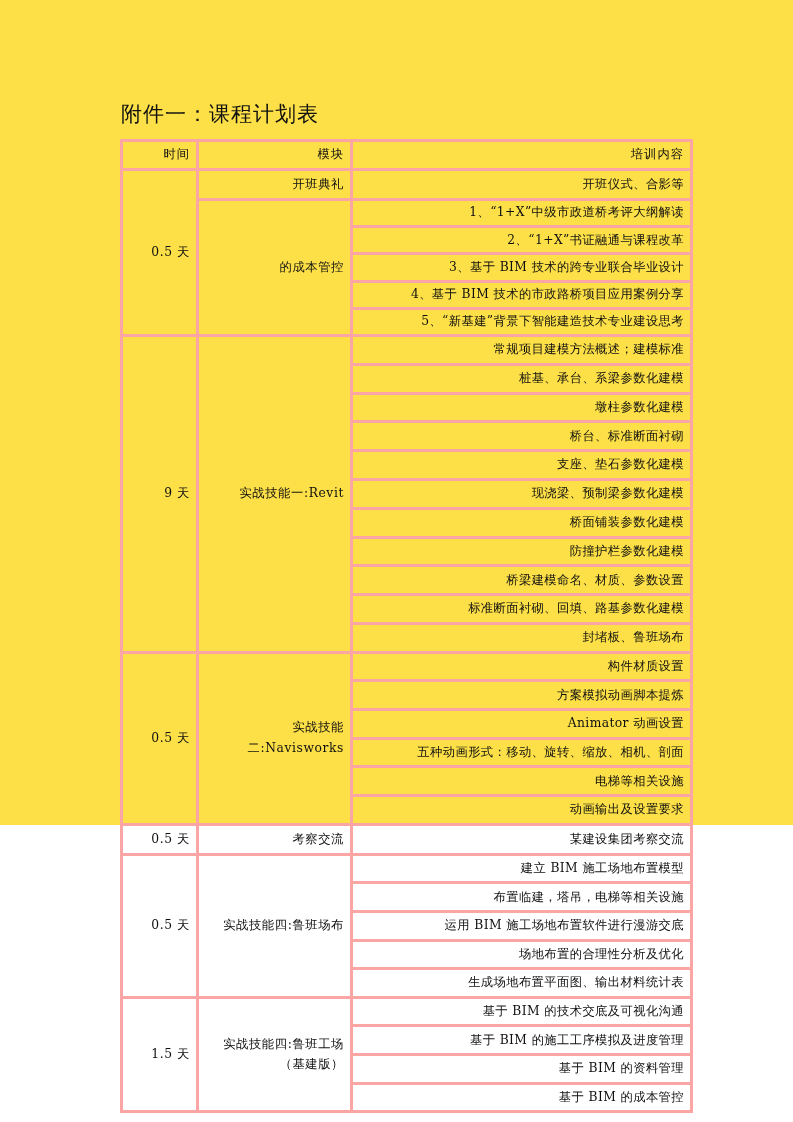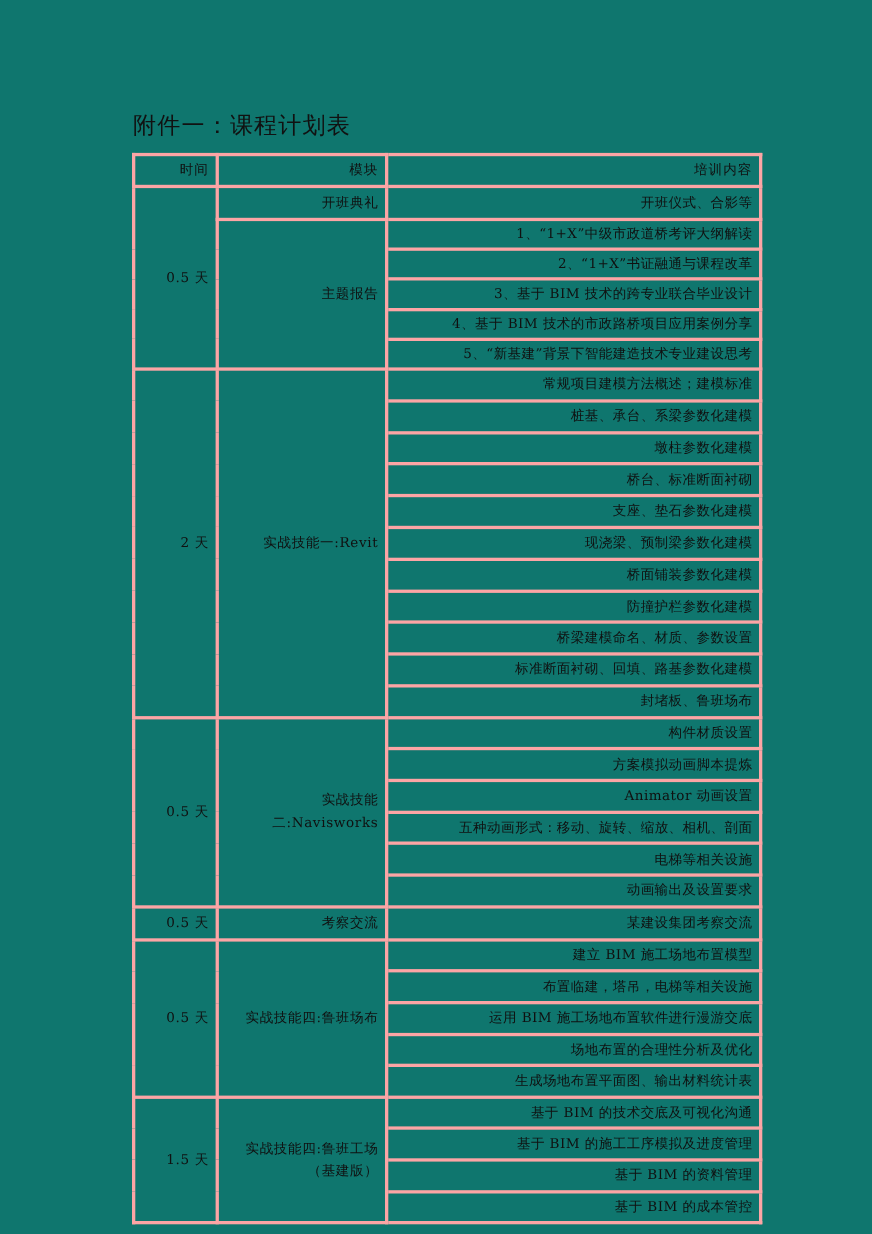--- a/index.html
+++ b/index.html
@@ -13,22 +13,22 @@
     position: relative;
     font-family: "DejaVu Serif", "Liberation Serif", serif;
     color: #000000;
     overflow: hidden;
   }
 
   .page {
     position: absolute;
     left: 0; top: 0;
     width: 793px;
-    height: 1122px;
-    background: #0f766e;
+    height: 825px;
+    background: #fde047;
     text-decoration: underline;
   }
 
   .doc-title {
     position: absolute;
     left: 121px;
     top: 99px;
     font-size: 21px;
     line-height: 30px;
     letter-spacing: 1px;
@@ -113,38 +113,38 @@
         <td>培训内容</td>
       </tr>
 
       <tr class="r-cer">
         <td class="span-cell" rowspan="6">0.5 天</td>
         <td class="span-cell">开班典礼</td>
         <td class="center content-cell">开班仪式、合影等</td>
       </tr>
 
       <tr class="r-topic">
-        <td class="span-cell" rowspan="5">主题报告</td>
+        <td class="span-cell" rowspan="5">的成本管控</td>
         <td class="left content-cell">1、“1+X”中级市政道桥考评大纲解读</td>
       </tr>
       <tr class="r-topic">
         <td class="left content-cell">2、“1+X”书证融通与课程改革</td>
       </tr>
       <tr class="r-topic">
         <td class="left content-cell">3、基于 BIM 技术的跨专业联合毕业设计</td>
       </tr>
       <tr class="r-topic">
         <td class="left content-cell">4、基于 BIM 技术的市政路桥项目应用案例分享</td>
       </tr>
       <tr class="r-topic">
         <td class="left content-cell">5、“新基建”背景下智能建造技术专业建设思考</td>
       </tr>
 
       <tr class="r-revit">
-        <td class="span-cell" rowspan="11">2 天</td>
+        <td class="span-cell" rowspan="11">9 天</td>
         <td class="span-cell" rowspan="11">实战技能一:Revit</td>
         <td class="left content-cell">常规项目建模方法概述；建模标准</td>
       </tr>
       <tr class="r-revit">
         <td class="left content-cell">桩基、承台、系梁参数化建模</td>
       </tr>
       <tr class="r-revit">
         <td class="left content-cell">墩柱参数化建模</td>
       </tr>
       <tr class="r-revit">

